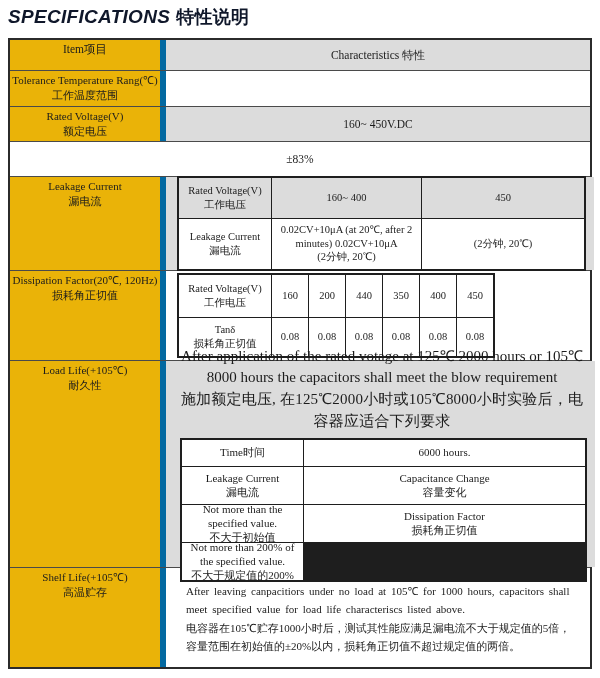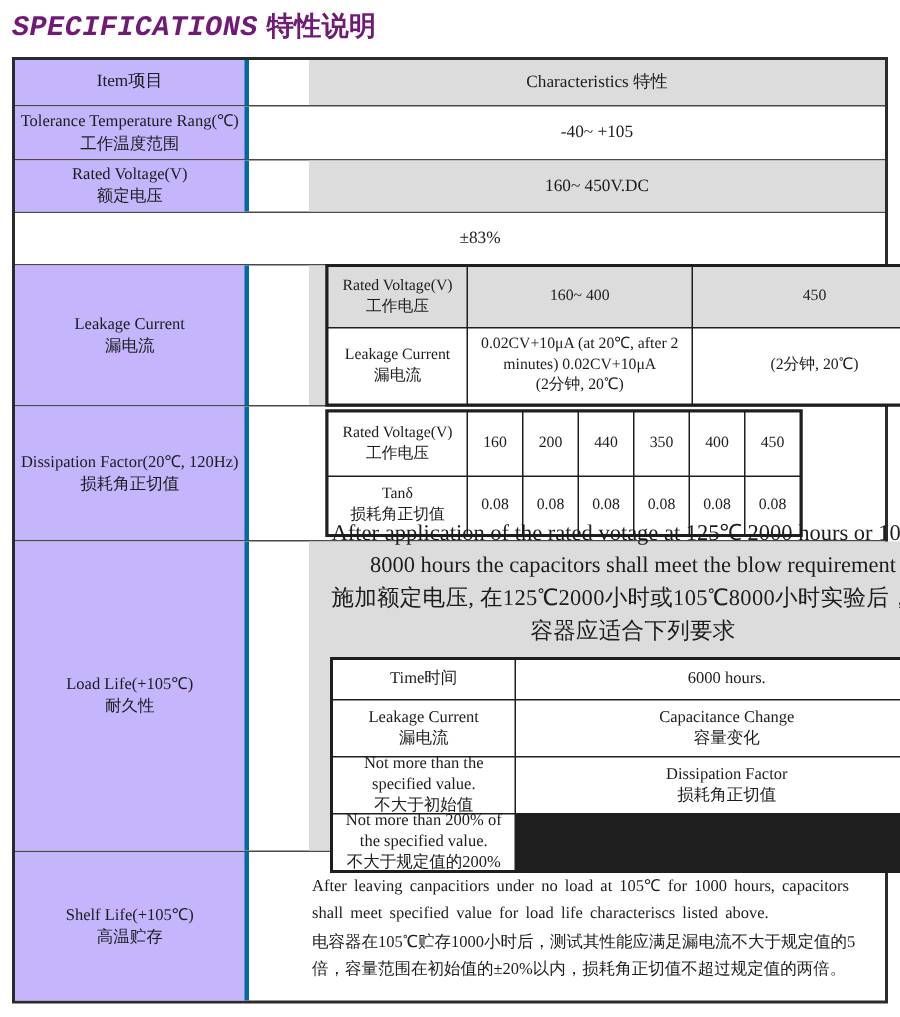--- a/index.html
+++ b/index.html
@@ -3,46 +3,46 @@
 <meta charset="utf-8">
 <style>
   * { box-sizing: border-box; }
   html,body { margin:0; padding:0; }
   body {
     width:600px; height:678px; background:#ffffff; overflow:hidden;
     font-family:"Liberation Serif", serif; color:#1c1c1c;
   }
   .title {
     margin:5px 0 0 8px;
-    font-family:Liberation Mono, monospace;
-    font-weight:bold; font-size:19px; color:#701a75;
+    font-family:Liberation Sans, sans-serif;
+    font-weight:bold; font-size:19px; color:#0f172a;
     letter-spacing:0.3px;
   }
   .title .en { font-style:italic; }
   .title .zh { font-style:normal; margin-left:6px; font-size:18px; }
 
   .spec {
     margin:9px 8px 0 8px;
     border:2px solid #2b2b2b;
     width:584px;
   }
   .row { display:flex; align-items:stretch; border-top:1px solid #4a4a4a; }
   .row:first-child { border-top:none; }
 
   .cell-label {
     flex:0 0 156px; width:156px;
-    background:#c4b5fd;
-    border-right:3px solid #0369a1;
-    display:flex; flex-direction:column; justify-content:center; align-items:center;
+    background:#eab308;
+    border-right:6px solid #0369a1;
+    display:flex; flex-direction:column; justify-content:flex-start; align-items:center;
     text-align:center; font-size:11px; line-height:1.35; padding:2px;
   }
   .cell-value {
     flex:1;
     display:flex; flex-direction:column; justify-content:center; align-items:center;
-    text-align:center; font-size:11.5px; line-height:1.4;margin-left:40px;
+    text-align:center; font-size:11.5px; line-height:1.4;
   }
   .cell-value.left { align-items:stretch; text-align:left; }
   .gray { background:#dcdcdc; }
 
   .h-header { height:30px; }
   .h-r1 { height:36px; }
   .h-r2 { height:35px; }
   .h-r3 { height:35px; }
   .h-leak { height:94px; }
   .h-diss { height:90px; }
@@ -68,21 +68,21 @@
   .ntable.leak { grid-template-columns:92px 149px 162px; grid-template-rows:40px 50px; }
 
   .diss-wrap { width:100%; padding:6px 8px 6px 11px; display:flex; }
   .ntable.diss { grid-template-columns:92px 36px 36px 36px 36px 36px 36px; grid-template-rows:42px 38px; }
 
   .load-intro { padding:7px 10px 3px 13px; font-size:15px; line-height:1.45; text-align:center; }
   .load-intro .zh-line { letter-spacing:0.2px; }
   .load-wrap { width:100%; padding:2px 8px 8px 14px; display:flex;align-items:flex-end; }
   .ntable.load { grid-template-columns:121px 281px; grid-template-rows:26px 37px 37px 37px; font-size:11px; }
 
-  .shelf-text { padding:8px 14px 6px 2px; font-size:11px; line-height:1.65; text-align:left; }
+  .shelf-text { padding:8px 14px 6px 20px; font-size:11px; line-height:1.65; text-align:left; }
   .shelf-text .en-line { word-spacing:2px; }
 </style>
 </head>
 <body>
 
 <div class="title">
   <span class="en">SPECIFICATIONS</span><span class="zh">特性说明</span>
 </div>
 
 <div class="spec">
@@ -93,23 +93,20 @@
     </div>
     <div class="cell-value cell-header-char gray">
       <span>Characteristics 特性</span>
     </div>
   </div>
 
   <div class="row h-r1">
     <div class="cell-label">
       <span>Tolerance Temperature Rang(℃)</span>
       <span>工作温度范围</span>
-    </div>
-    <div class="cell-value">
-      <span>-40~ +105</span>
     </div>
   </div>
 
   <div class="row h-r2">
     <div class="cell-label">
       <span>Rated Voltage(V)</span>
       <span>额定电压</span>
     </div>
     <div class="cell-value gray">
       <span>160~ 450V.DC</span>

